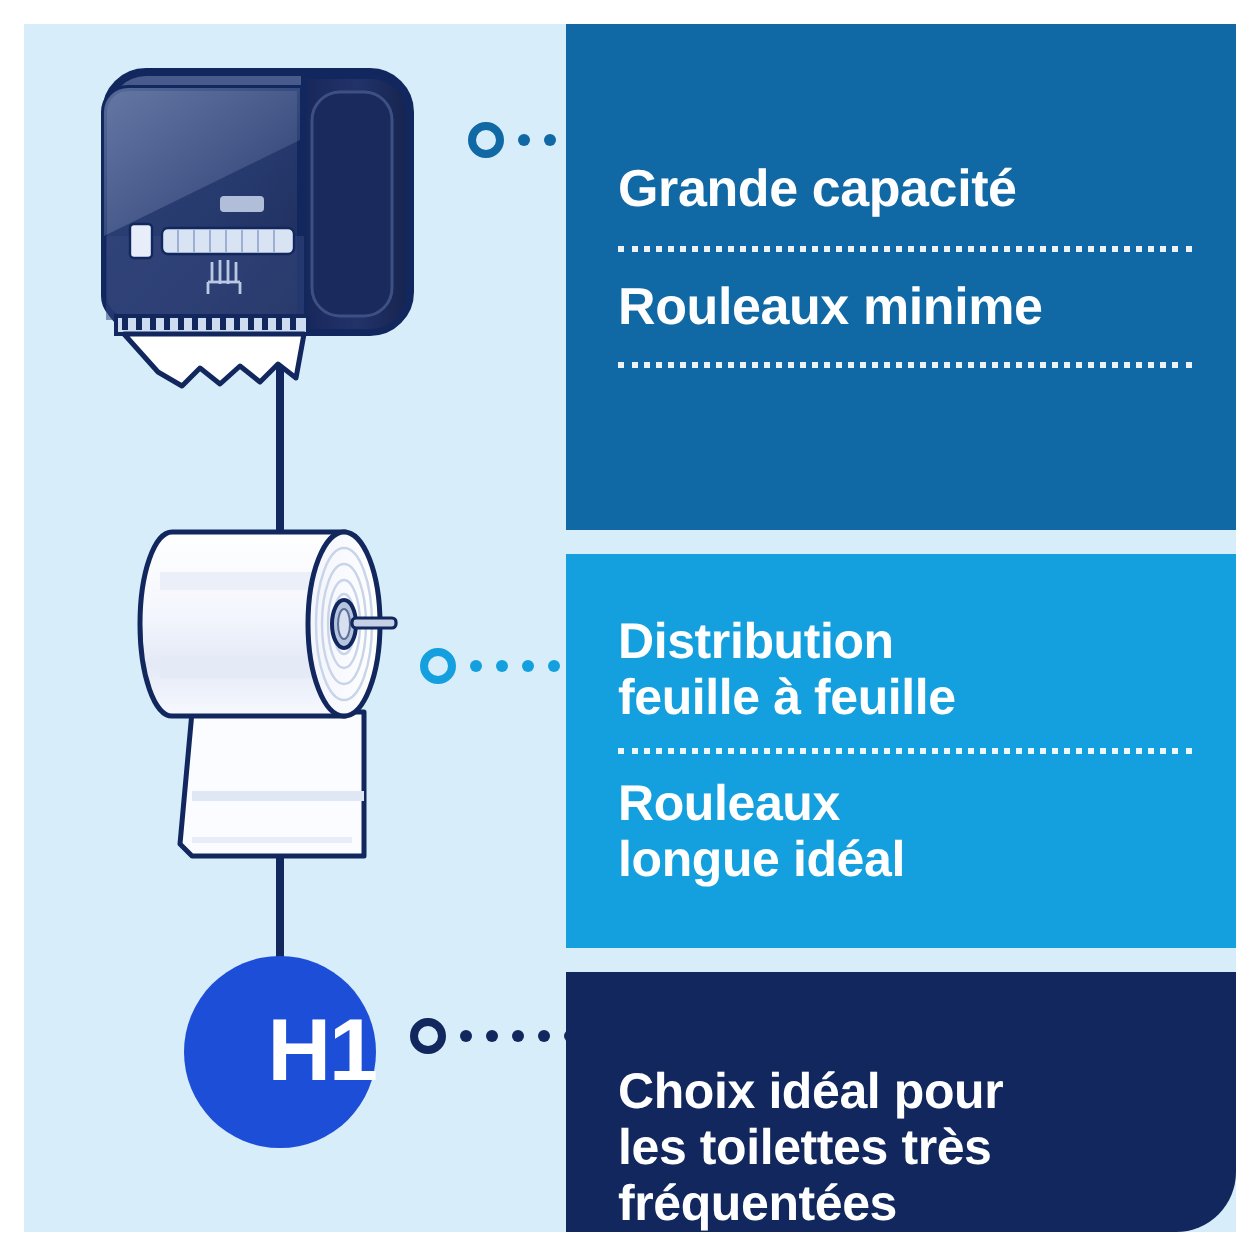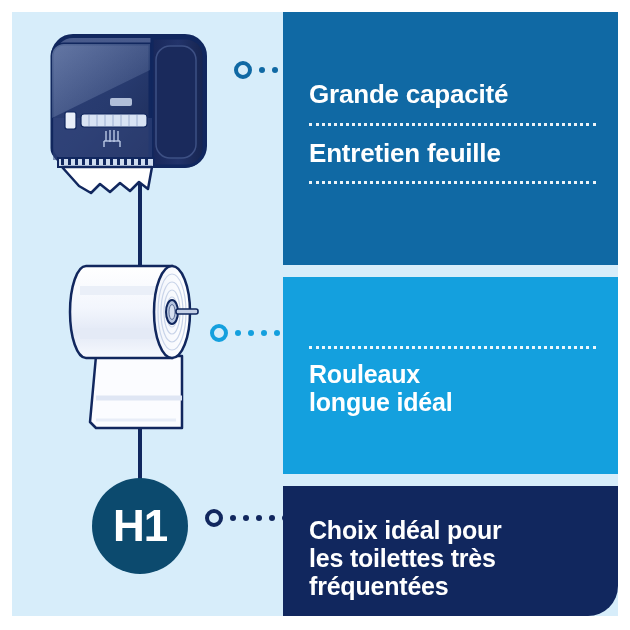--- a/index.html
+++ b/index.html
@@ -53,21 +53,21 @@
     height: 197px;
     background: #14a0de;
   }
   .panel-3 {
     left: 283px;
     top: 486px;
     width: 335px;
     height: 130px;
     background: #11275e;
     border-bottom-right-radius: 30px;
-    justify-content: center;
+    justify-content: flex-end;
     padding-top: 14px;
   }
   .feature-text {
     color: #ffffff;
     font-weight: bold;
     font-size: 26px;
     line-height: 1.12;
     letter-spacing: -0.2px;
     white-space: pre-line;
   }
@@ -126,24 +126,24 @@
   .roll-wrap      { left: 58px; top: 248px; width: 175px; height: 200px; }
 
   
   .badge {
     position: absolute;
     left: 92px;
     top: 478px;
     width: 96px;
     height: 96px;
     border-radius: 50%;
-    background: #0c4a6e;
+    background: #1d4ed8;
     display: flex;
     align-items: center;
-    justify-content: center;
+    justify-content: flex-end;
   }
   .badge-label {
     color: #ffffff;
     font-size: 44px;
     font-weight: bold;
     letter-spacing: -1px;
     line-height: 1;
   }
 </style>
 </head>
@@ -295,25 +295,27 @@
     <span class="dot"></span>
     <span class="dot"></span>
     <span class="dot"></span>
     <span class="dot"></span>
     <span class="dot"></span>
   </div>
 
   <div class="panel panel-1">
     <div class="feature-text">Grande capacité</div>
     <div class="divider"></div>
-    <div class="feature-text">Entretien feuille</div>
+    <div class="feature-text">Rouleaux minime</div>
     <div class="divider"></div>
   </div>
 
   <div class="panel panel-2">
+    <div class="feature-text">Distribution
+feuille à feuille</div>
     <div class="divider"></div>
     <div class="feature-text">Rouleaux
 longue idéal</div>
   </div>
 
   <div class="panel panel-3">
     <div class="feature-text">Choix idéal pour
 les toilettes très
 fréquentées</div>
   </div>

